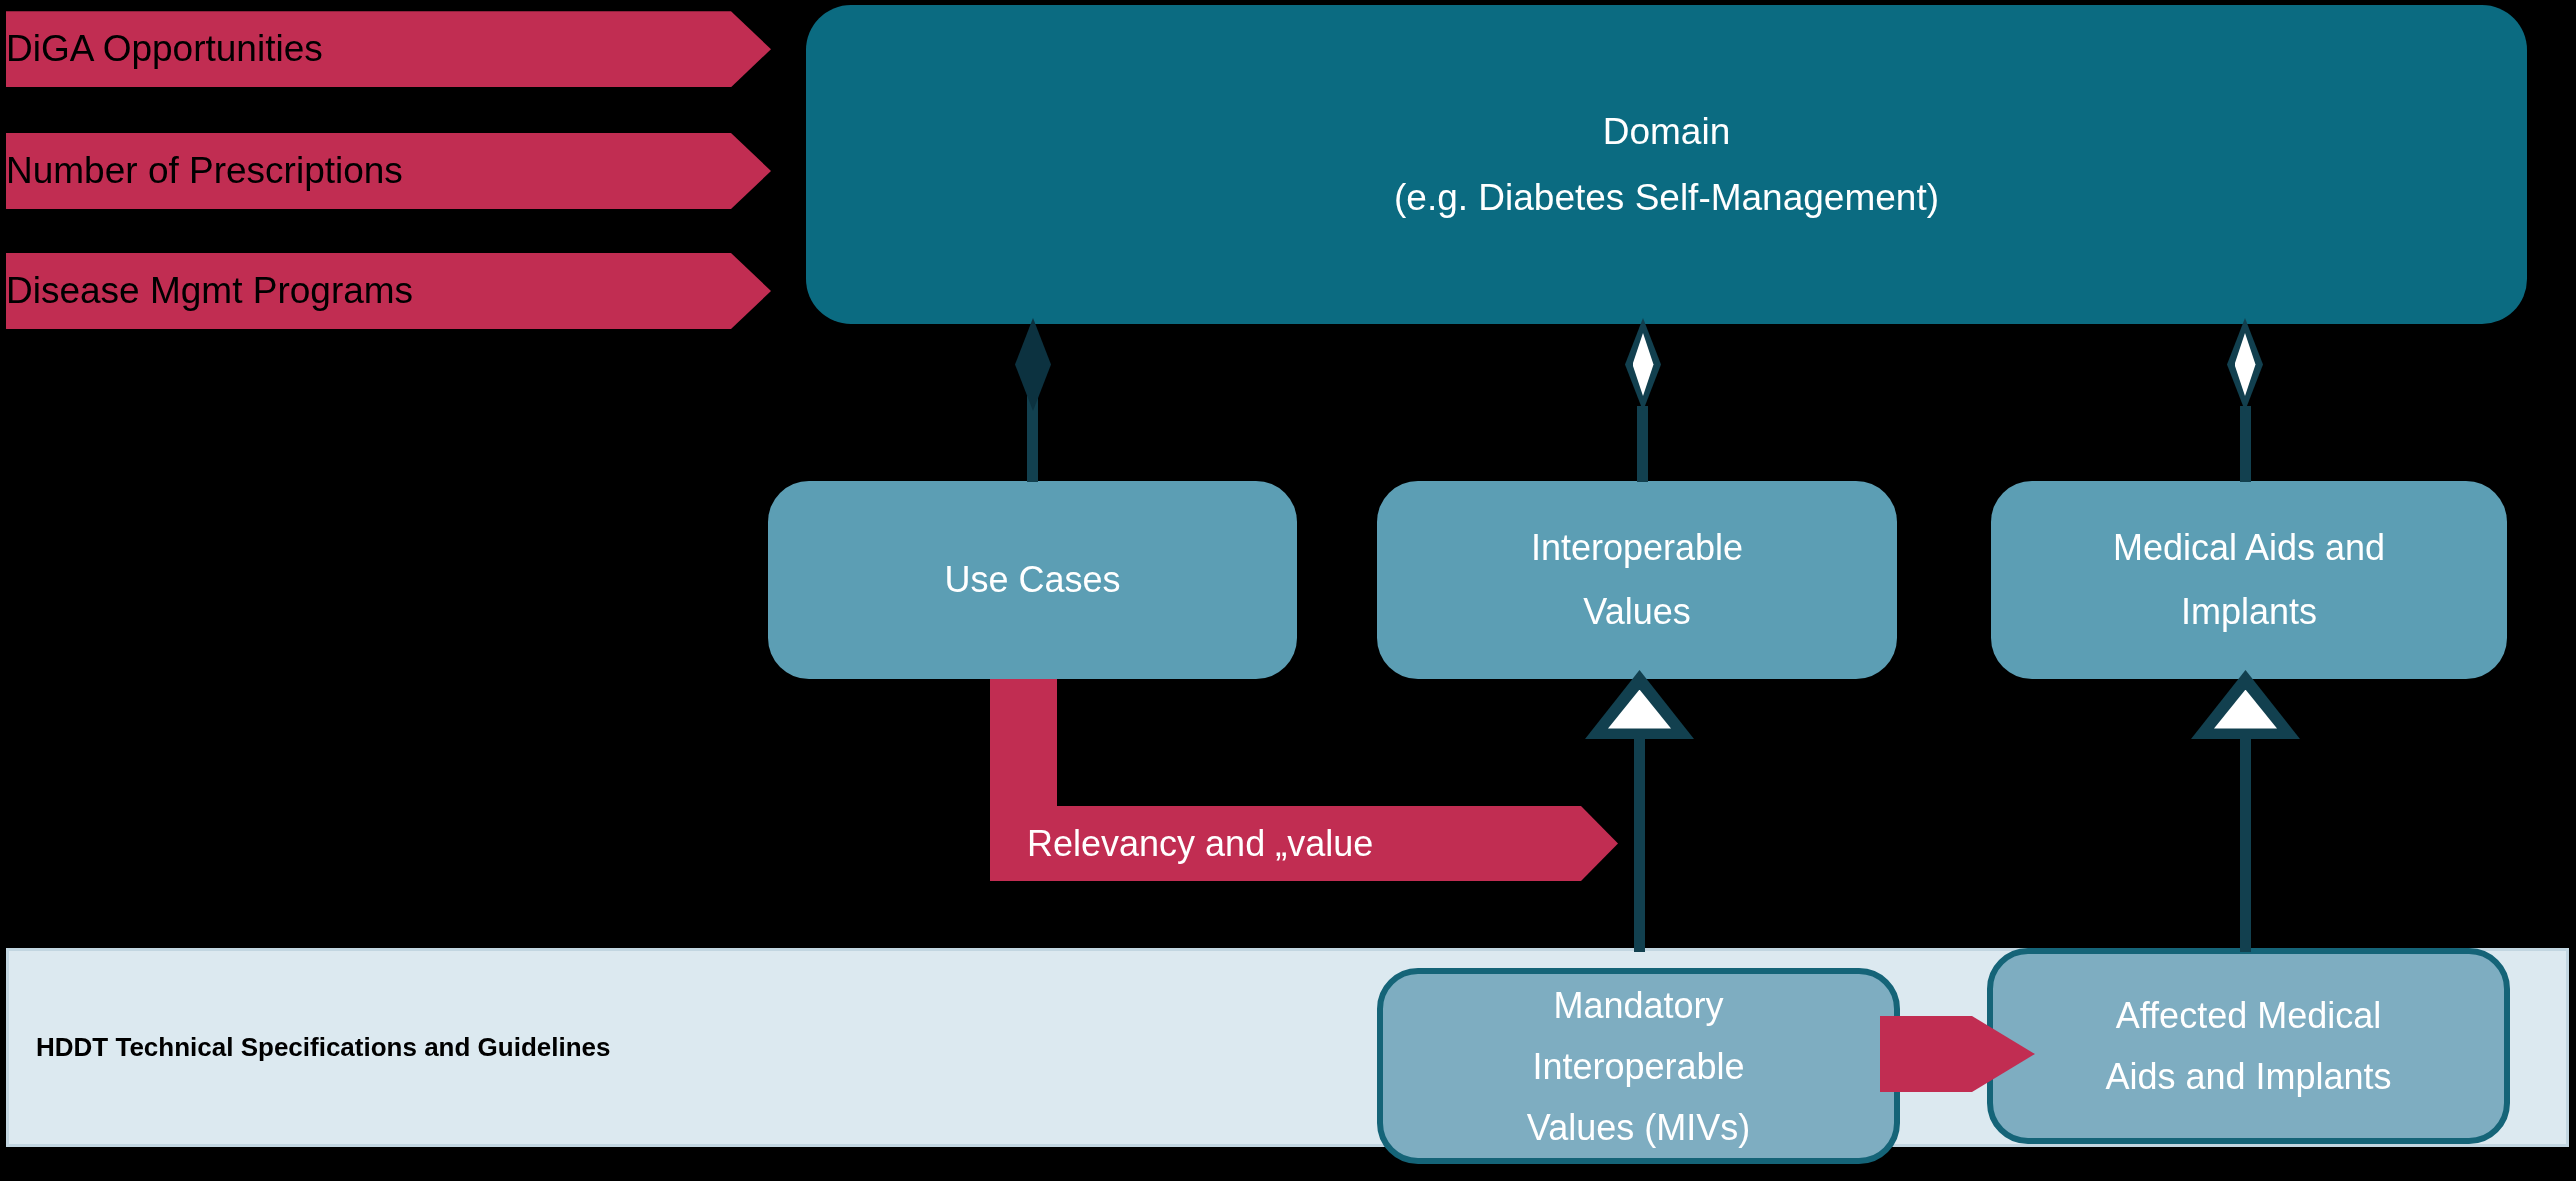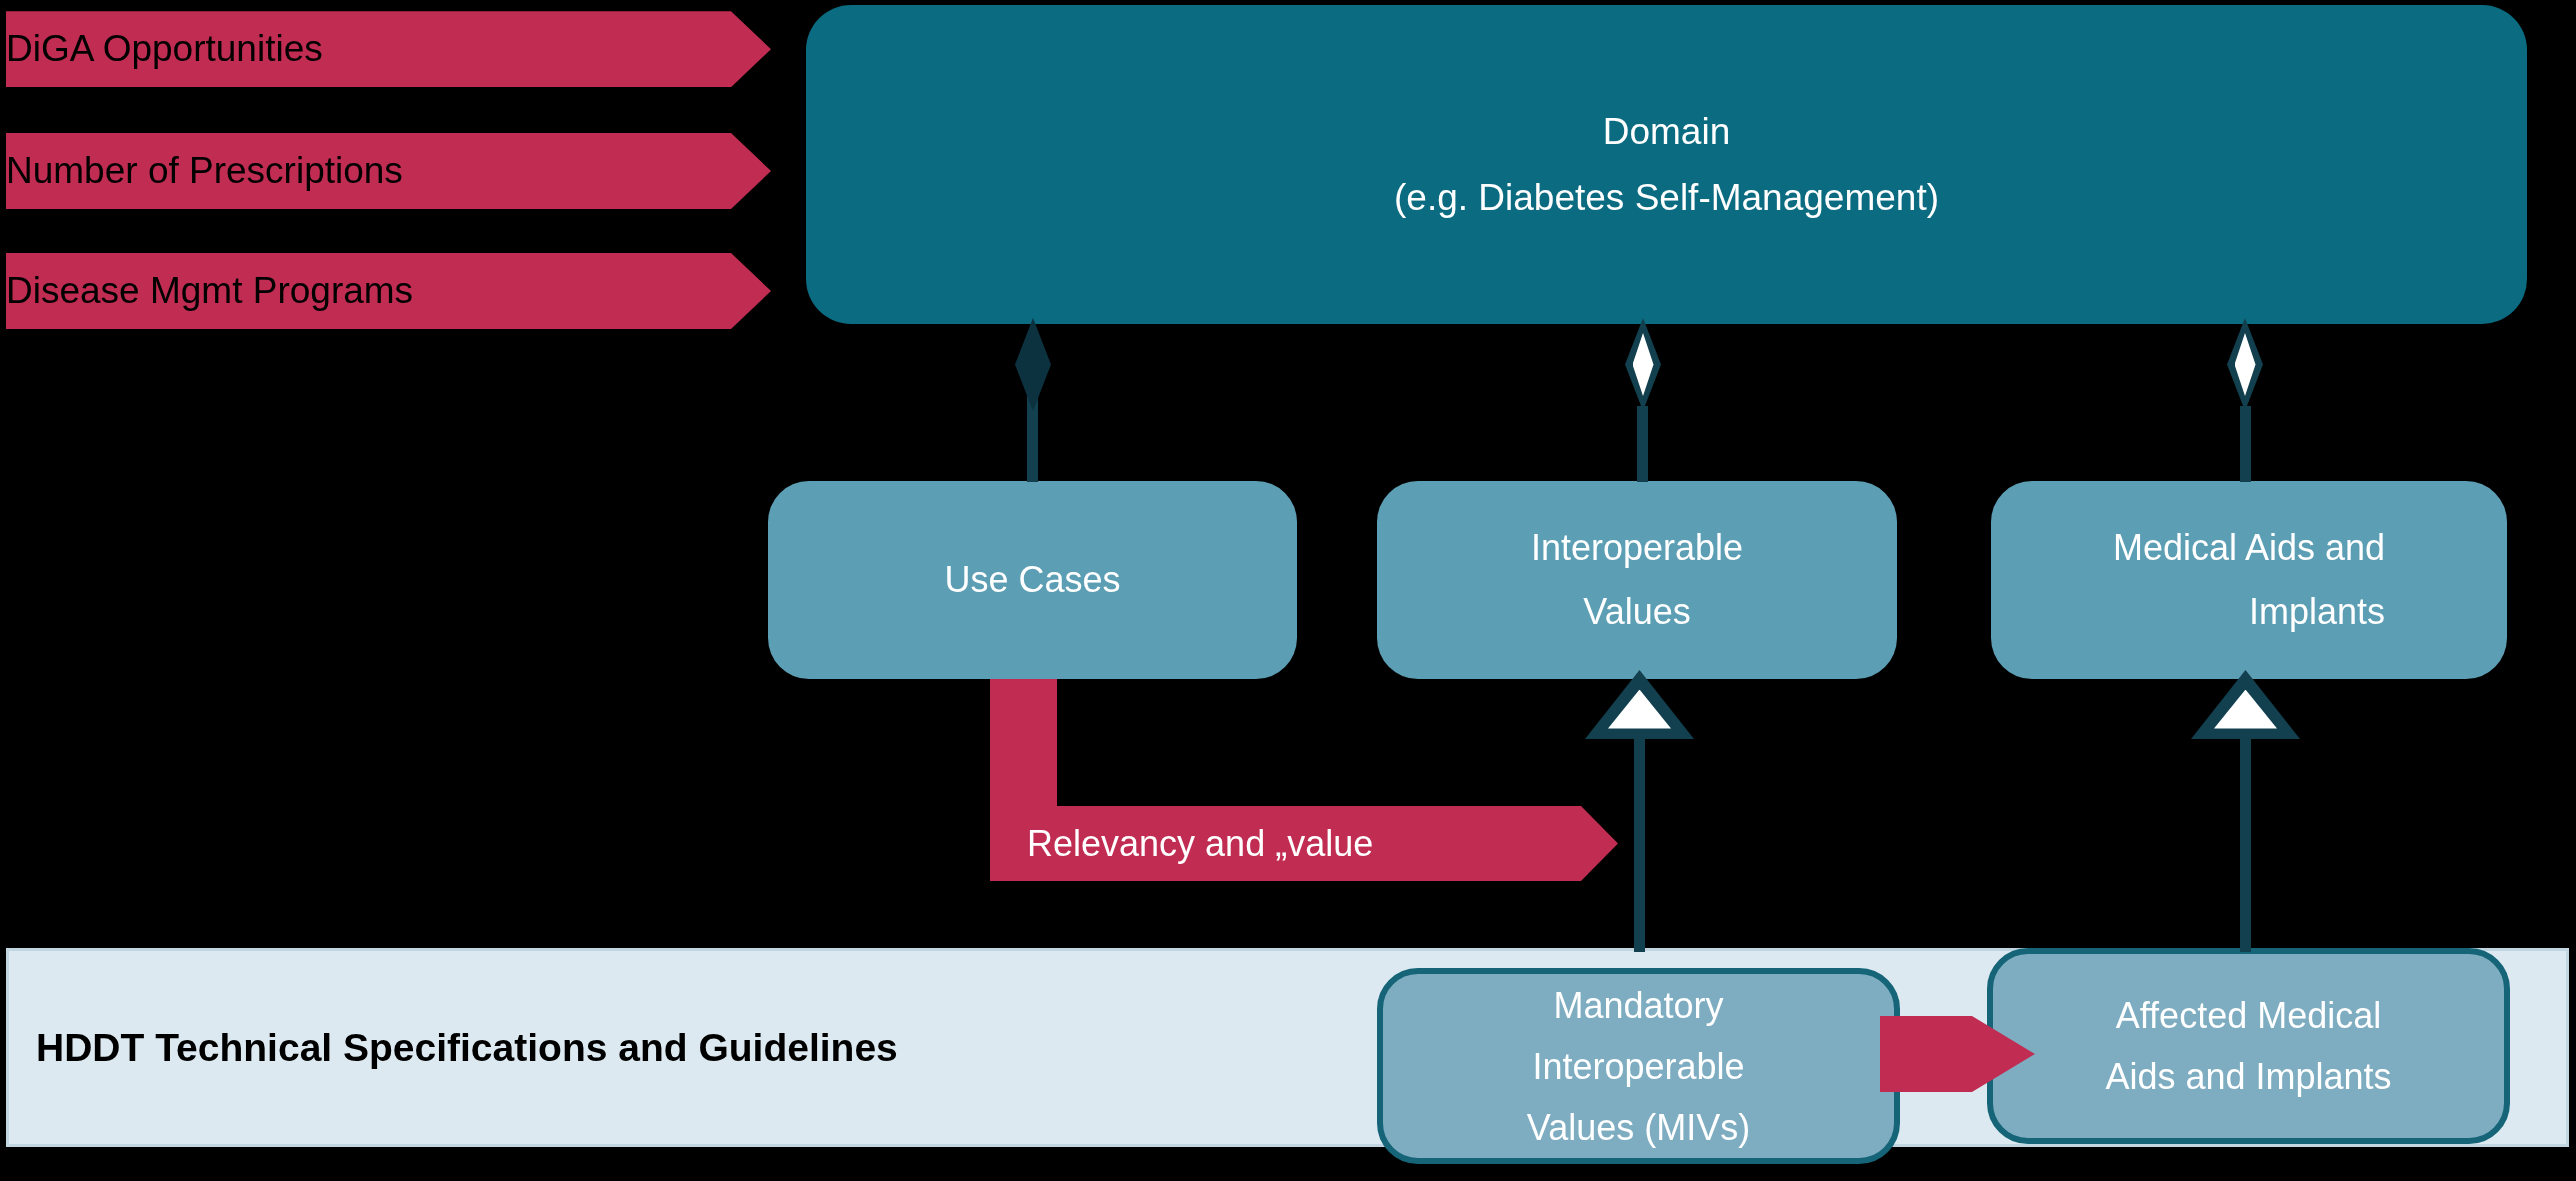--- a/index.html
+++ b/index.html
@@ -70,21 +70,21 @@
     justify-content: center;
     color: #ffffff;
     font-size: 36px;
     line-height: 64px;
     text-align: center;
     white-space: pre-line;
     z-index: 2;
   }
   #box-use-cases   { left: 768px; width: 529px; }
   #box-interop     { left: 1377px; width: 520px; }
-  #box-medical     { left: 1991px; width: 516px; text-align: right; }
+  #box-medical     { left: 1991px; width: 516px; }
 
   
   .vline {
     position: absolute;
     width: 11.2px;
     background: #12404f;
     z-index: 3;
   }
   #line-usecases  { left: 1027px; top: 396px; height: 86px; }
   #line-interop   { left: 1637px; top: 406px; height: 76px; }
@@ -172,21 +172,21 @@
     top: 948px;
     width: 2563px;
     height: 199px;
     background: #dce9f0;
     border: 3px solid #c2d6e1;
     box-sizing: border-box;
     display: flex;
     align-items: center;
     padding-left: 27px;
     color: #000000;
-    font-size: 39px;
+    font-size: 26px;
     font-weight: bold;
     z-index: 1;
     white-space: nowrap;
   }
 
   
   .spec-box {
     position: absolute;
     top: 948px;
     height: 196px;

